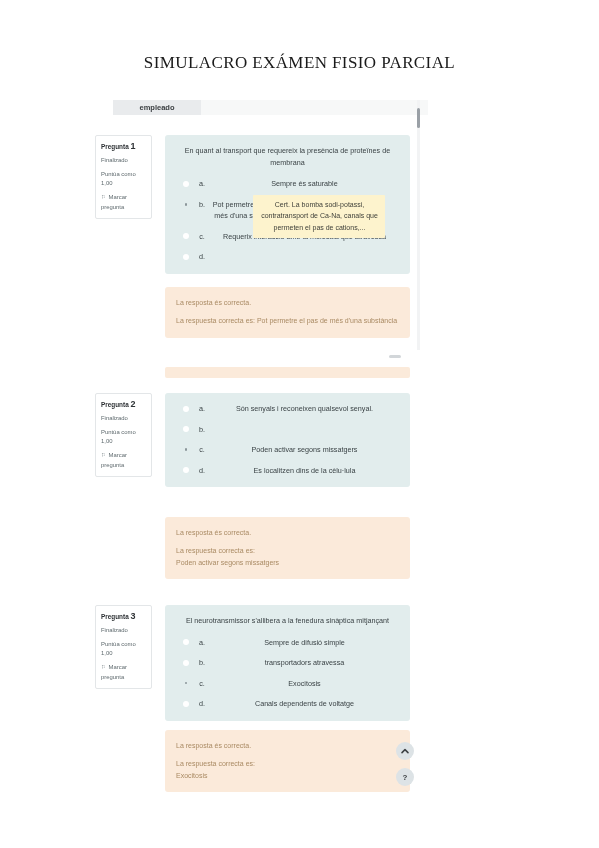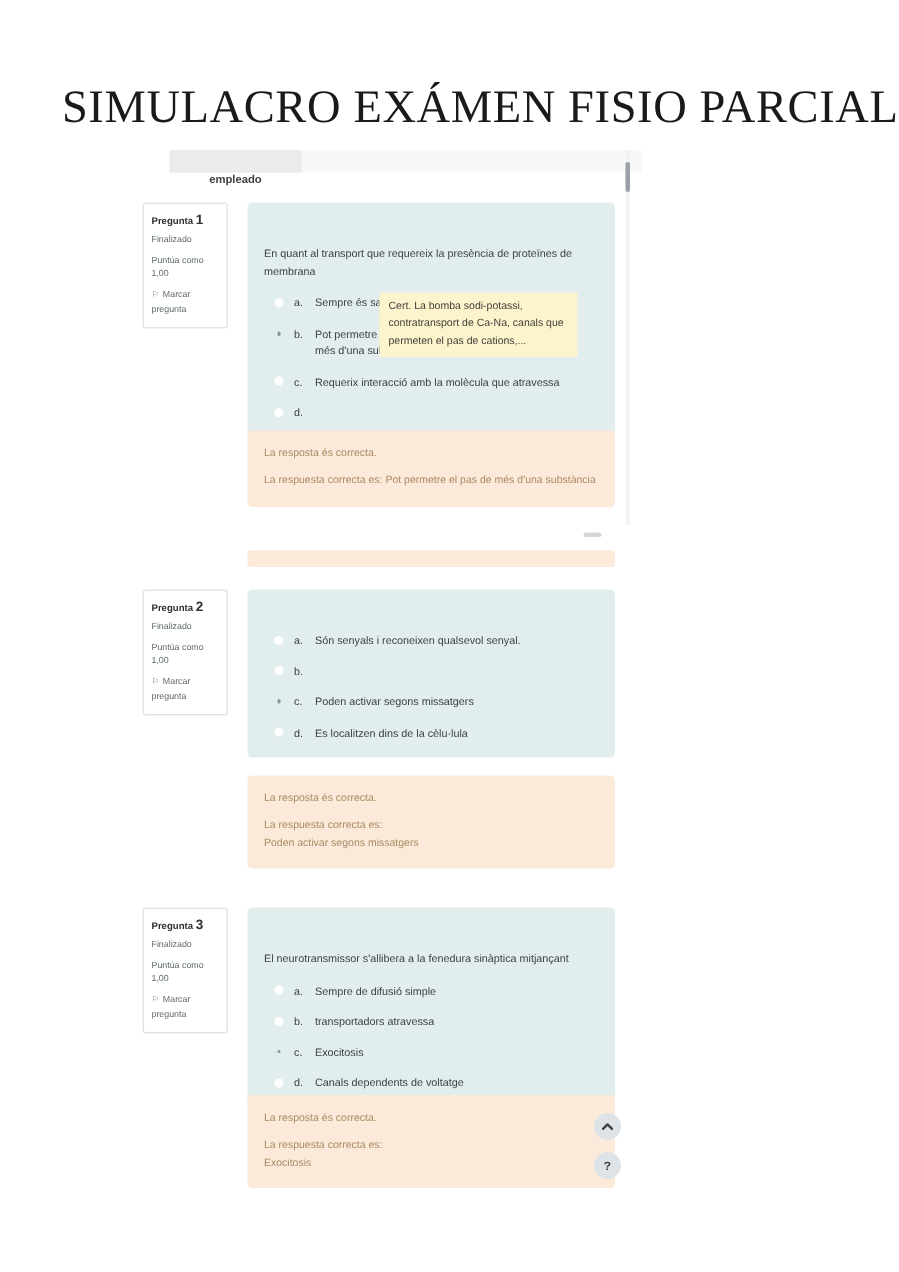--- a/index.html
+++ b/index.html
@@ -9,25 +9,25 @@
     height: 848px;
     background: #ffffff;
     font-family: "Liberation Sans", sans-serif;
     overflow: hidden;
     position: relative;
   }
 
   
   .page-title {
     font-family: "Liberation Serif", serif;
-    font-size: 31px;
+    font-size: 17px;
     font-weight: 400;
     color: #1a1a1a;
     letter-spacing: 0.4px;
-    text-align: right;
+    text-align: center;
     padding-top: 53px;
     padding-bottom: 0;
   }
 
   
   .shot {
     position: absolute;
     left: 95px;
     top: 100px;
     width: 345px;
@@ -46,21 +46,21 @@
     position: absolute;
     left: 0;
     top: 0;
     height: 15px;
     background: #e9ebed;
     width: 88px;
   }
   .tabbar .tab-label {
     position: absolute;
     left: 0;
-    top: 12px;
+    top: 0;
     width: 88px;
     height: 15px;
     line-height: 15px;
     text-align: center;
     font-size: 7.5px;
     font-weight: bold;
     color: #3c4043;
   }
 
   
@@ -120,21 +120,22 @@
     color: #7b868a;
     margin-right: 1px;
   }
 
   .qbody {
     position: absolute;
     left: 70px;
     width: 245px;
     background: #e2eded;
     border-radius: 3px;
-    padding: 28px 11px 11px 11px;
+    padding: 10px 11px 11px 11px;
+    text-align: center;
   }
   .qtext {
     font-size: 7.2px;
     color: #3a4245;
     line-height: 1.62;
     margin-bottom: 10px;
   }
 
   .answers { padding-left: 7px; }
   .ans {

